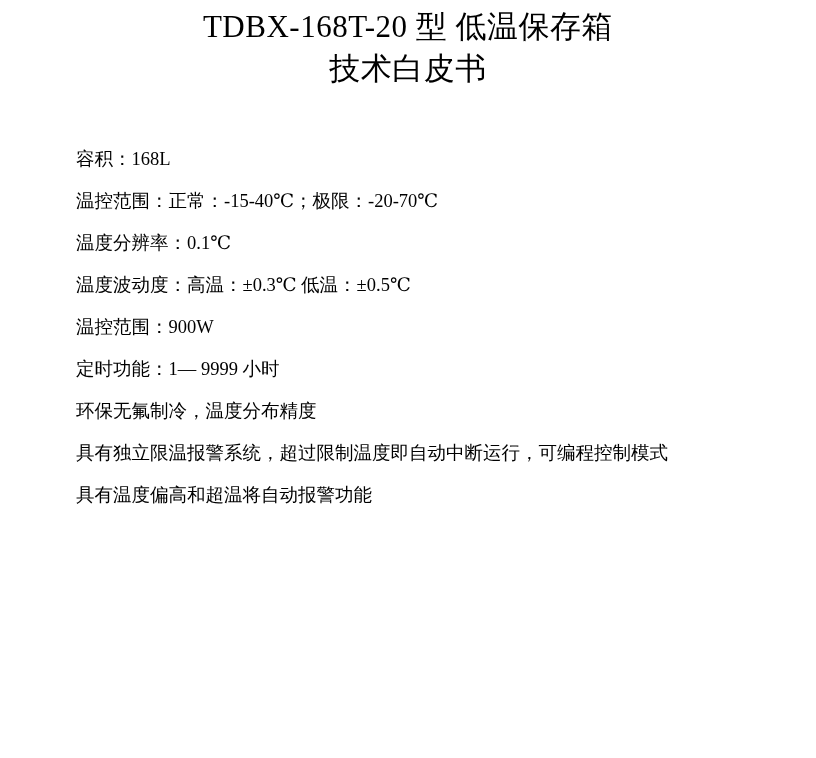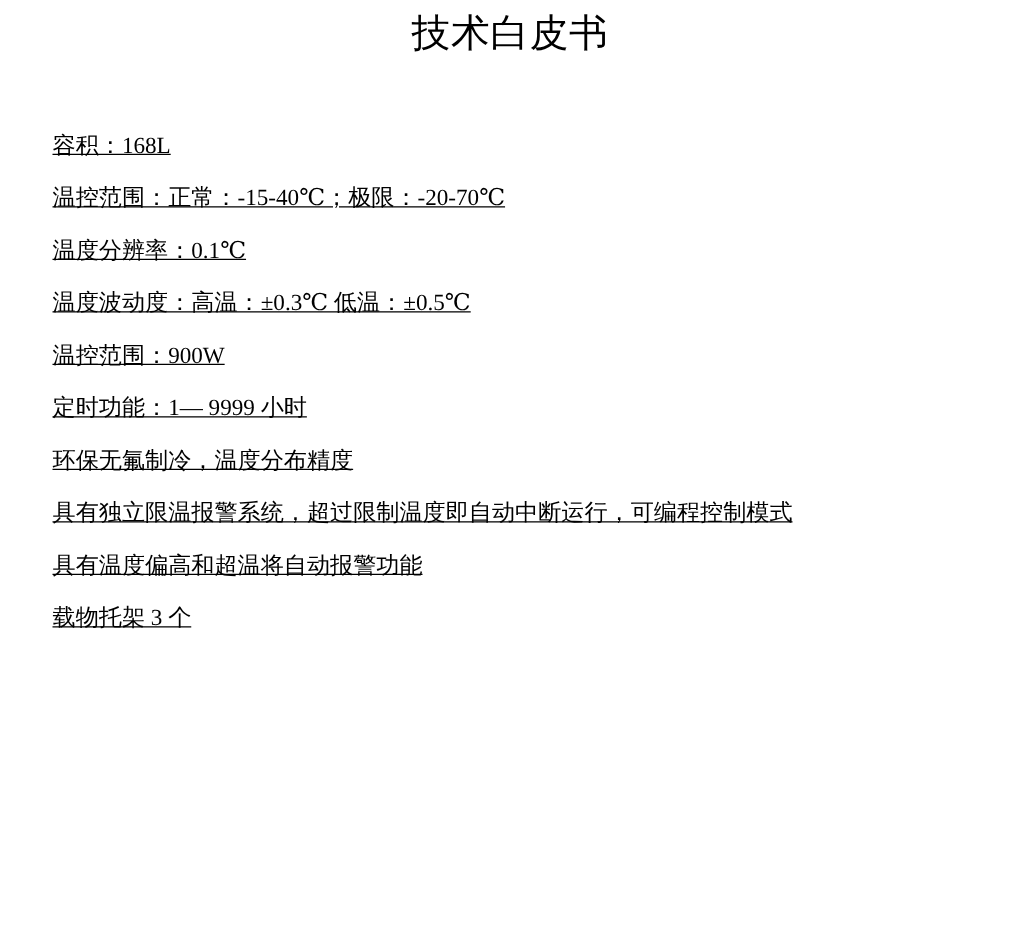--- a/index.html
+++ b/index.html
@@ -25,45 +25,44 @@
     padding-top: 6px;
   }
   .title-line {
     font-size: 31px;
     line-height: 42px;
     letter-spacing: 0.5px;
     white-space: nowrap;
   }
   .body-block {
     margin-top: 48px;
-    padding-left: 42px;
+    padding-left: 76px;
     padding-right: 30px;
-    text-decoration: underline;
   }
   .para {
     font-size: 18.5px;
     line-height: 42px;
     white-space: nowrap;
   }
 </style>
 </head>
 <body>
 
 <div class="page">
 
   <div class="title-block">
+    <div class="title-line">TDBX-168T-20 型 低温保存箱</div>
     <div class="title-line">技术白皮书</div>
   </div>
 
   <div class="body-block">
     <div class="para">容积：168L</div>
     <div class="para">温控范围：正常：-15-40℃；极限：-20-70℃</div>
     <div class="para">温度分辨率：0.1℃</div>
     <div class="para">温度波动度：高温：±0.3℃ 低温：±0.5℃</div>
     <div class="para">温控范围：900W</div>
     <div class="para">定时功能：1— 9999 小时</div>
     <div class="para">环保无氟制冷，温度分布精度</div>
     <div class="para">具有独立限温报警系统，超过限制温度即自动中断运行，可编程控制模式</div>
     <div class="para">具有温度偏高和超温将自动报警功能</div>
-    <div class="para">载物托架 3 个</div>
   </div>
 
 </div>
 
 </body></html>

